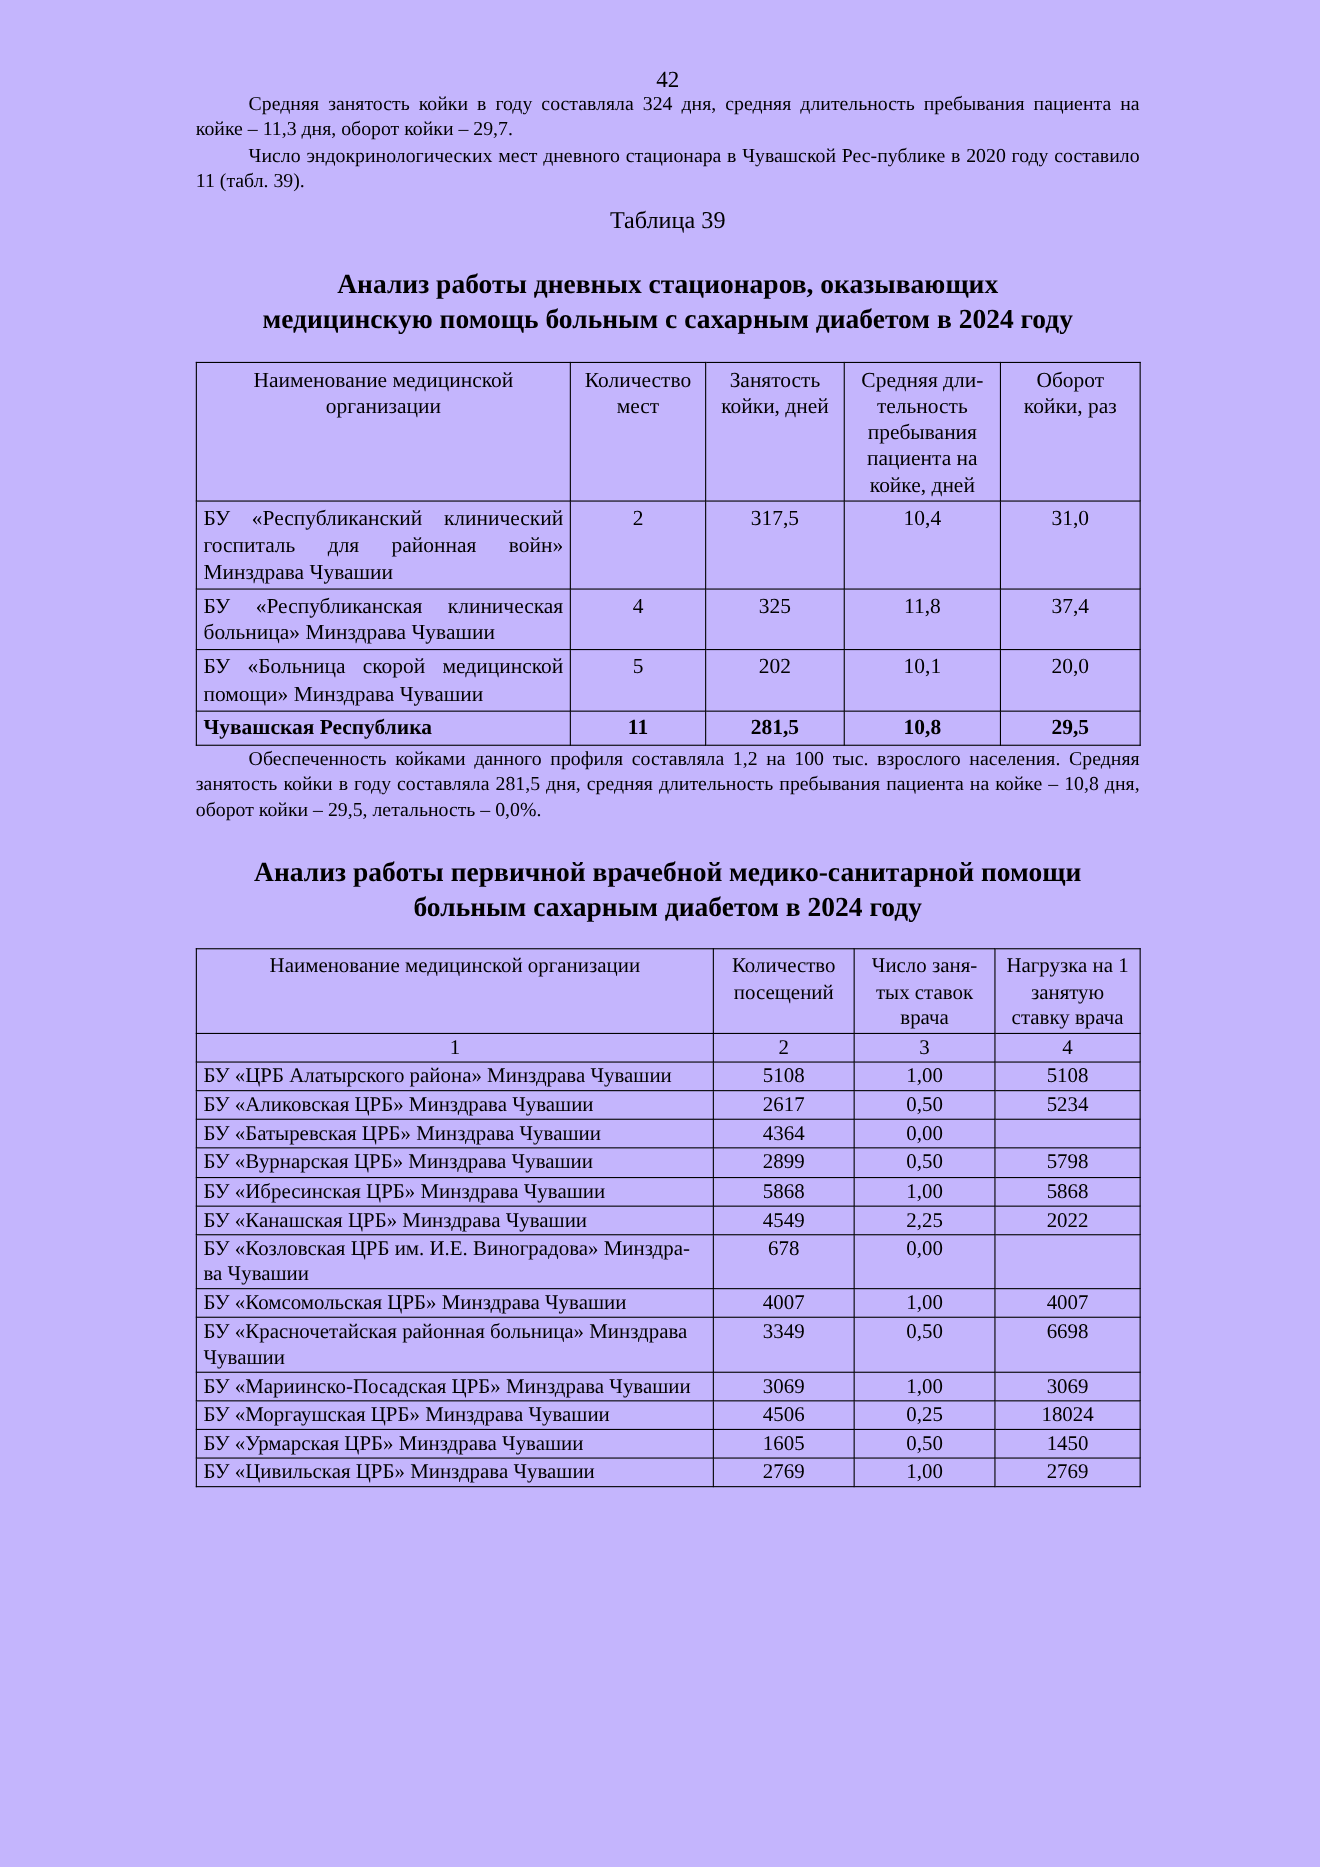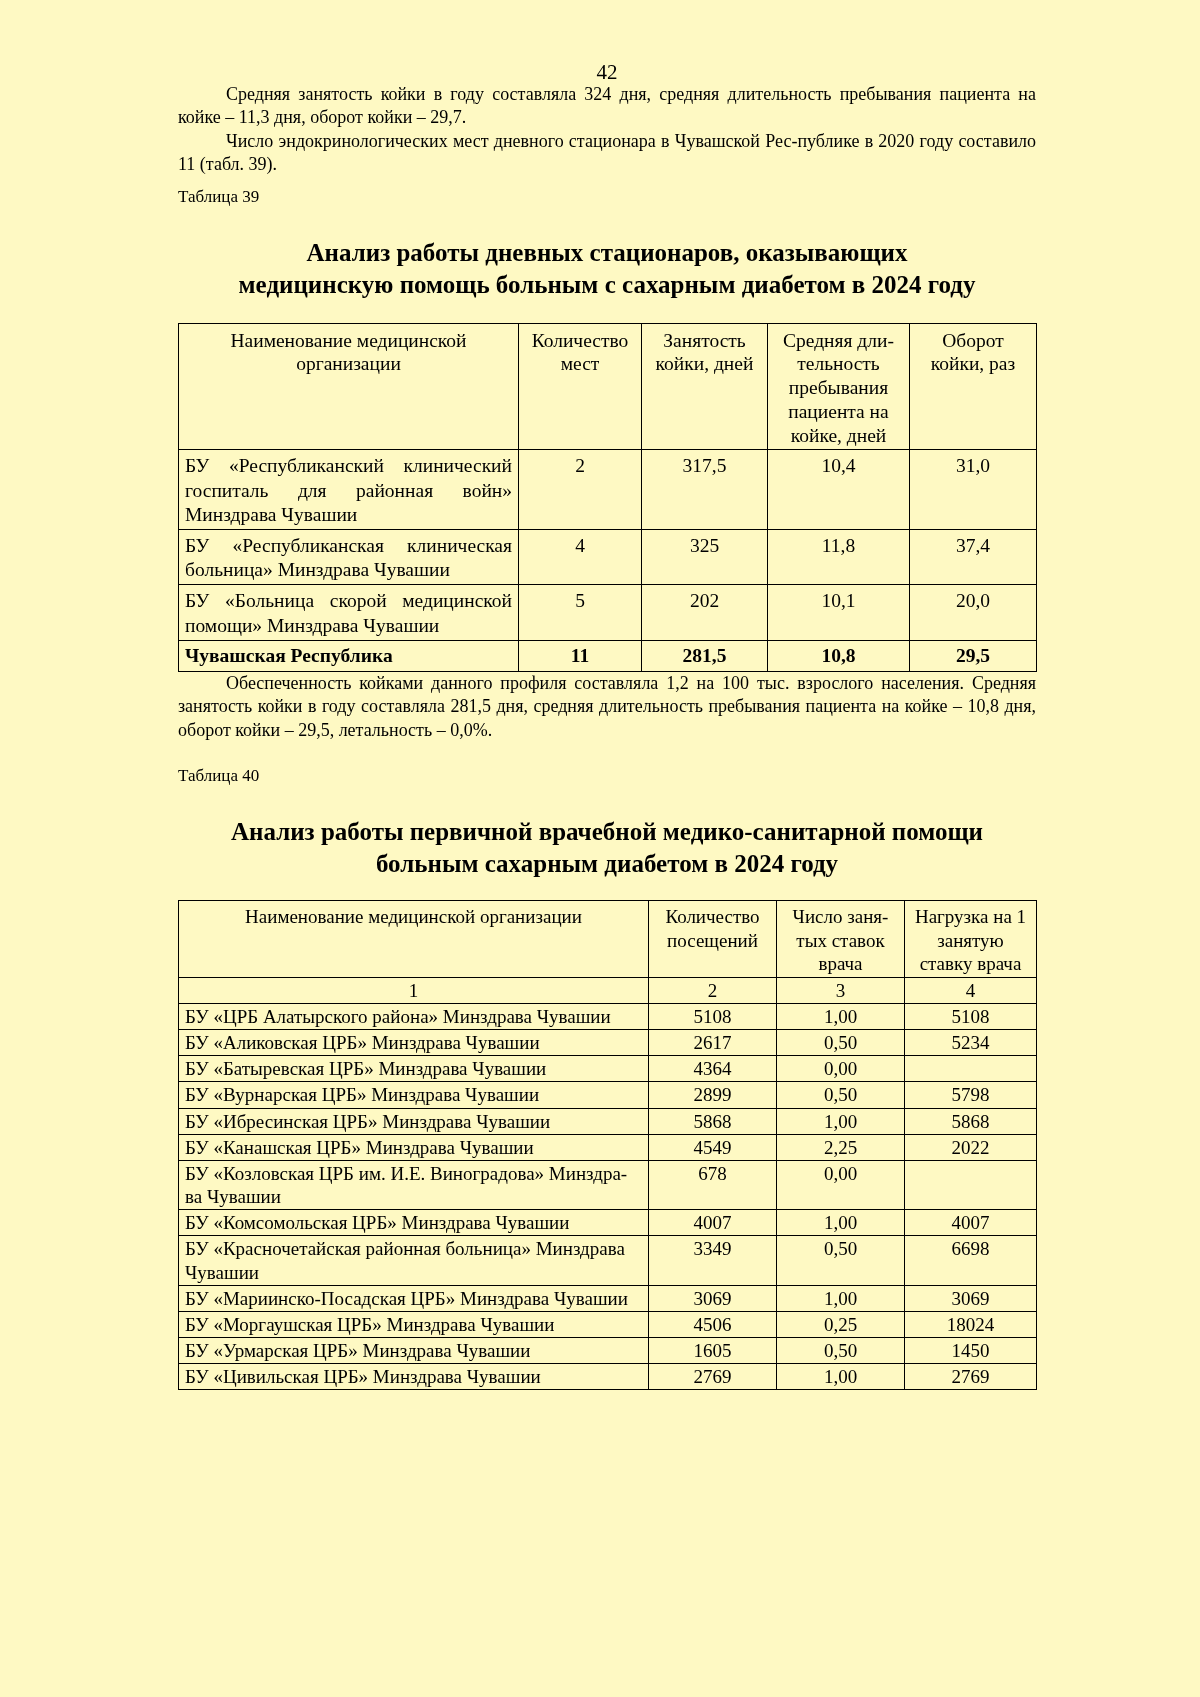--- a/index.html
+++ b/index.html
@@ -4,21 +4,21 @@
 <style>
   html, body {
     margin: 0;
     padding: 0;
     background: #ffffff;
   }
   .page {
     width: 1200px;
     height: 1697px;
     position: relative;
-    background: #fef9c3;
+    background: #c4b5fd;
     font-family: "Liberation Serif", "DejaVu Serif", serif;
     color: #000000;
     box-sizing: border-box;
     padding: 15px;
     overflow: hidden;
   }
   .content {
     position: absolute;
     left: 178px;
     top: 0;
@@ -35,22 +35,22 @@
     line-height: 1.30;
     text-align: justify;
     text-indent: 48px;
     margin: 0;
     hyphens: manual;
   }
   .gap-para { margin-top: 26px; }
   .tight-para { margin-top: 2px; }
 
   .table-label {
-    font-size: 17px;
-    text-align: left;
+    font-size: 22px;
+    text-align: center;
     margin-top: 10px;
   }
   .table-title {
     font-size: 25px;
     font-weight: bold;
     text-align: center;
     line-height: 1.28;
     margin-top: 30px;
     padding: 0 52px;
   }
@@ -173,21 +173,20 @@
           <td class="num">281,5</td>
           <td class="num">10,8</td>
           <td class="num">29,5</td>
         </tr>
       </tbody>
     </table>
 
     <p class="body-text gap-para">Обеспеченность койками данного профиля составляла 1,2 на 100 тыс. взрослого населения. Средняя занятость койки в году составляла 281,5 дня, средняя длительность пребывания пациента на койке – 10,8 дня, оборот койки – 29,5, летальность – 0,0%.</p>
 
 
-    <div class="table-label" style="margin-top:24px;">Таблица 40</div>
 
     <div class="table-title">Анализ работы первичной врачебной медико-санитарной помощи больным сахарным диабетом в 2024 году</div>
 
     <table class="t40">
       <colgroup>
         <col style="width:470px">
         <col style="width:128px">
         <col style="width:128px">
         <col style="width:132px">
       </colgroup>

